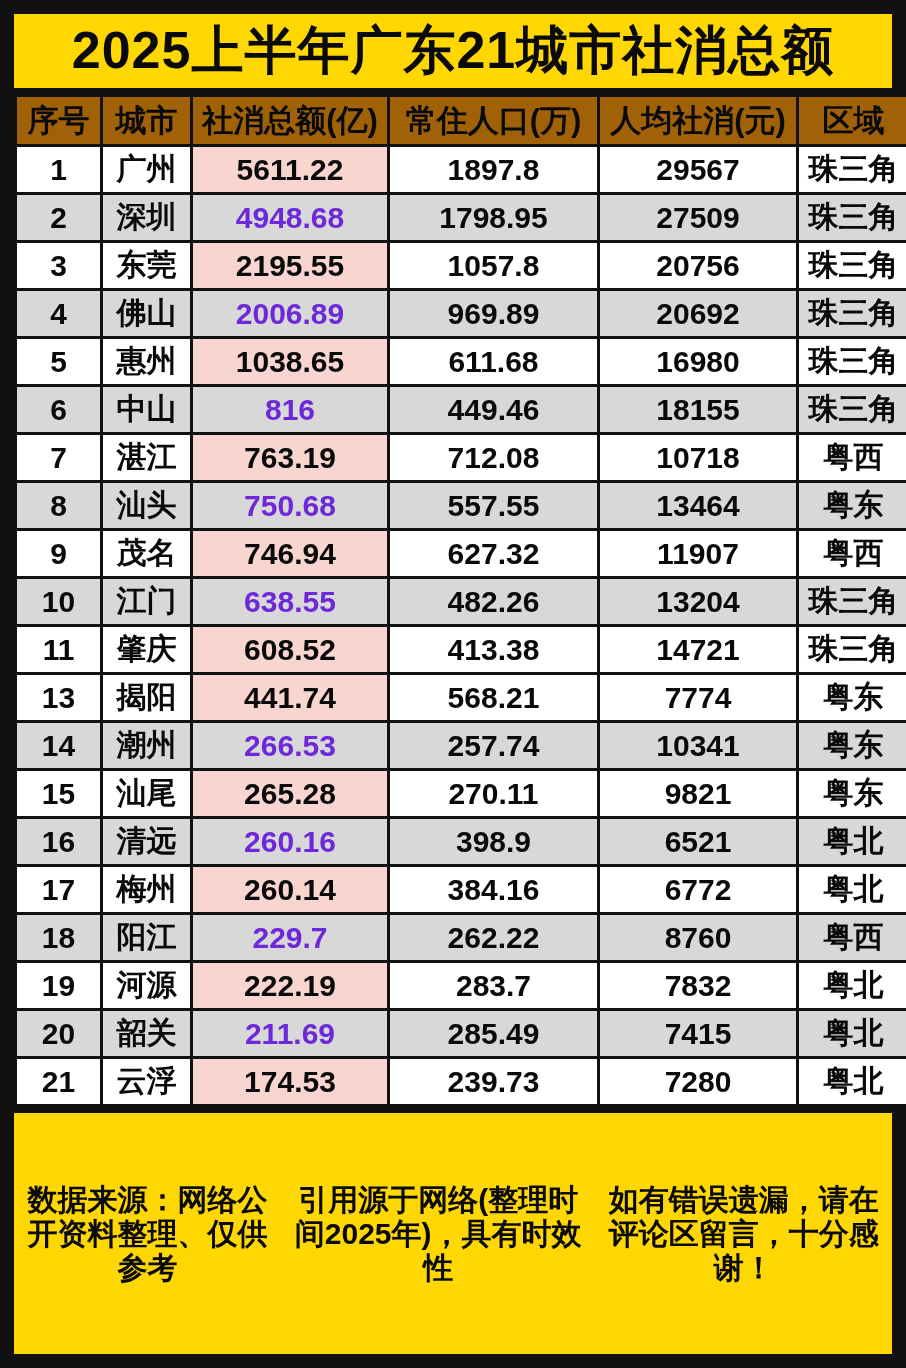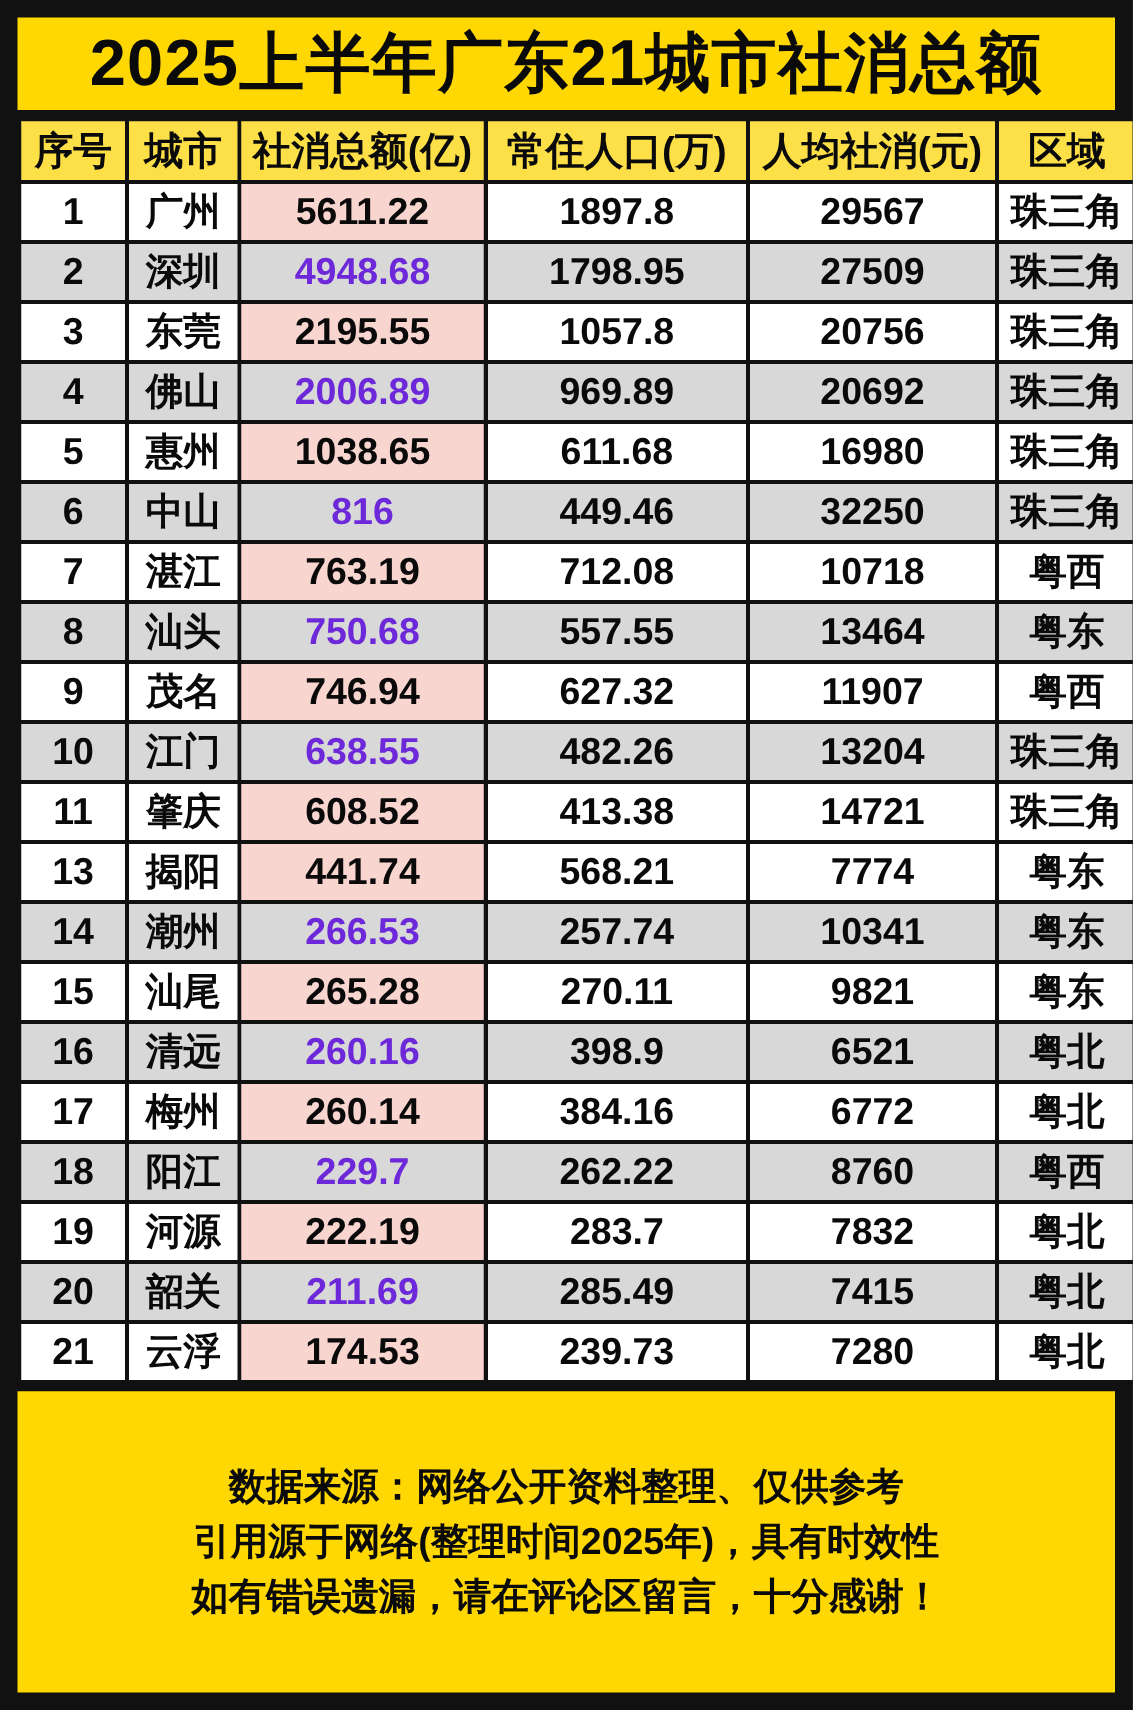--- a/index.html
+++ b/index.html
@@ -29,37 +29,37 @@
   }
   table.city-table th, table.city-table td {
     border: 3px solid #111;
     text-align: center;
     vertical-align: middle;
     padding: 0;
     overflow: hidden;
     white-space: nowrap;
   }
   table.city-table thead th {
-    background: #fde047;
+    background: #a16207;
     height: 50px;
     font-size: 31px;
   }
   table.city-table tbody td {
     height: 48px;
     font-size: 30px;
     background: #ffffff;
   }
   table.city-table tbody tr.even td { background: #D8D8D8; }
   table.city-table tbody td.total-pink { background: #F9D5D0; }
   table.city-table tbody td.total-red  { background: #C31E1E; color: #6d28d9; }
   .footer {
     background: #FFD702;
     margin-top: 6px;
     flex: 1 1 auto;
-    display: flex; flex-direction: column;
+    display: flex; flex-direction: row;
     align-items: center; justify-content: center;
     gap: 10px;
   }
   .footer .footer-line {
     font-size: 30px;
     line-height: 34px;
     color: #0a0a0a;
     text-align: center;
   }
   
@@ -135,21 +135,21 @@
           <td class="total-pink">1038.65</td>
           <td>611.68</td>
           <td>16980</td>
           <td>珠三角</td>
         </tr>
         <tr class="even">
           <td>6</td>
           <td>中山</td>
           <td class="total-red">816</td>
           <td>449.46</td>
-          <td>32250</td>
+          <td>18155</td>
           <td>珠三角</td>
         </tr>
         <tr>
           <td>7</td>
           <td>湛江</td>
           <td class="total-pink">763.19</td>
           <td>712.08</td>
           <td>10718</td>
           <td>粤西</td>
         </tr>

